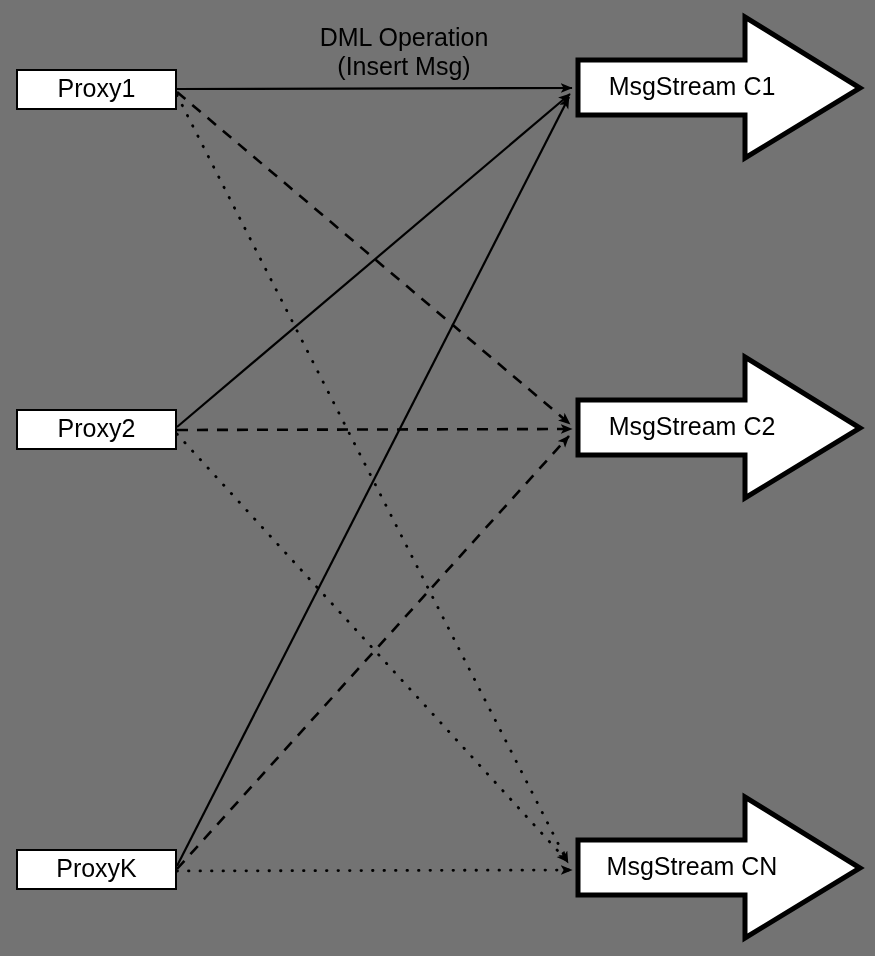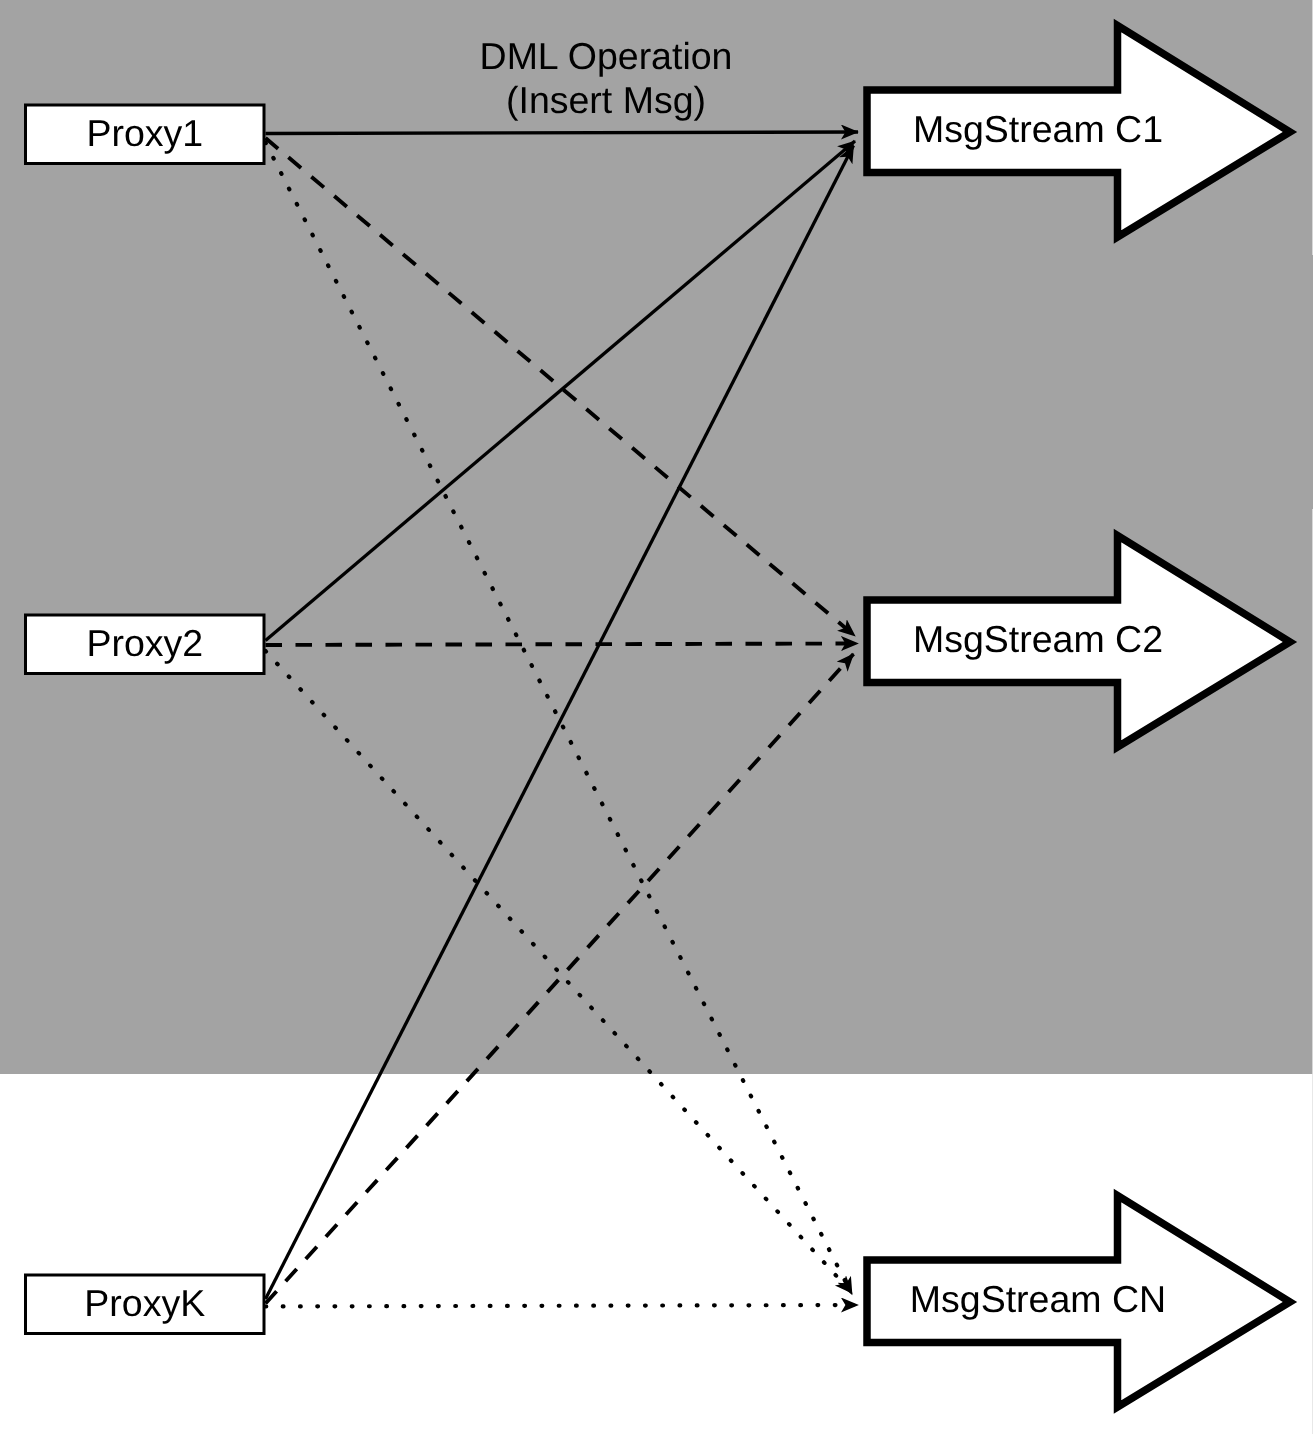--- a/index.html
+++ b/index.html
@@ -9,22 +9,22 @@
   }
   body {
     width: 875px;
     height: 956px;
     font-family: "Liberation Sans", sans-serif;
     overflow: hidden;
   }
   #diagram-root {
     position: relative;
     width: 875px;
-    height: 716px;
-    background: #a3a3a3;
+    height: 956px;
+    background: #737373;
   }
   svg.canvas {
     position: absolute;
     top: 0;
     left: 0;
     width: 875px;
     height: 956px;
     display: block;
   }
   .node-box {

